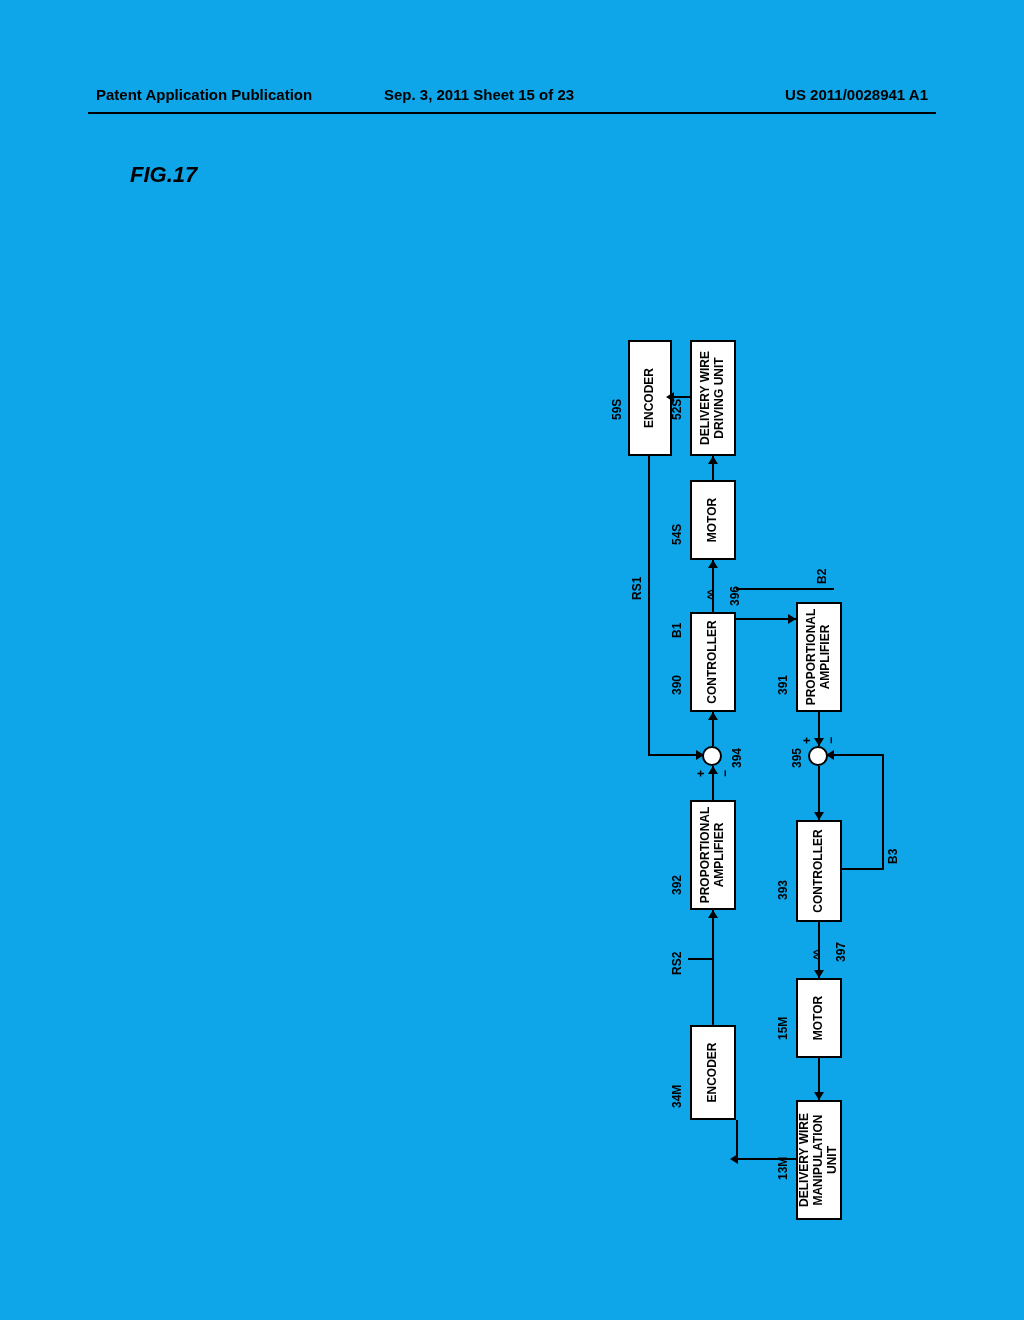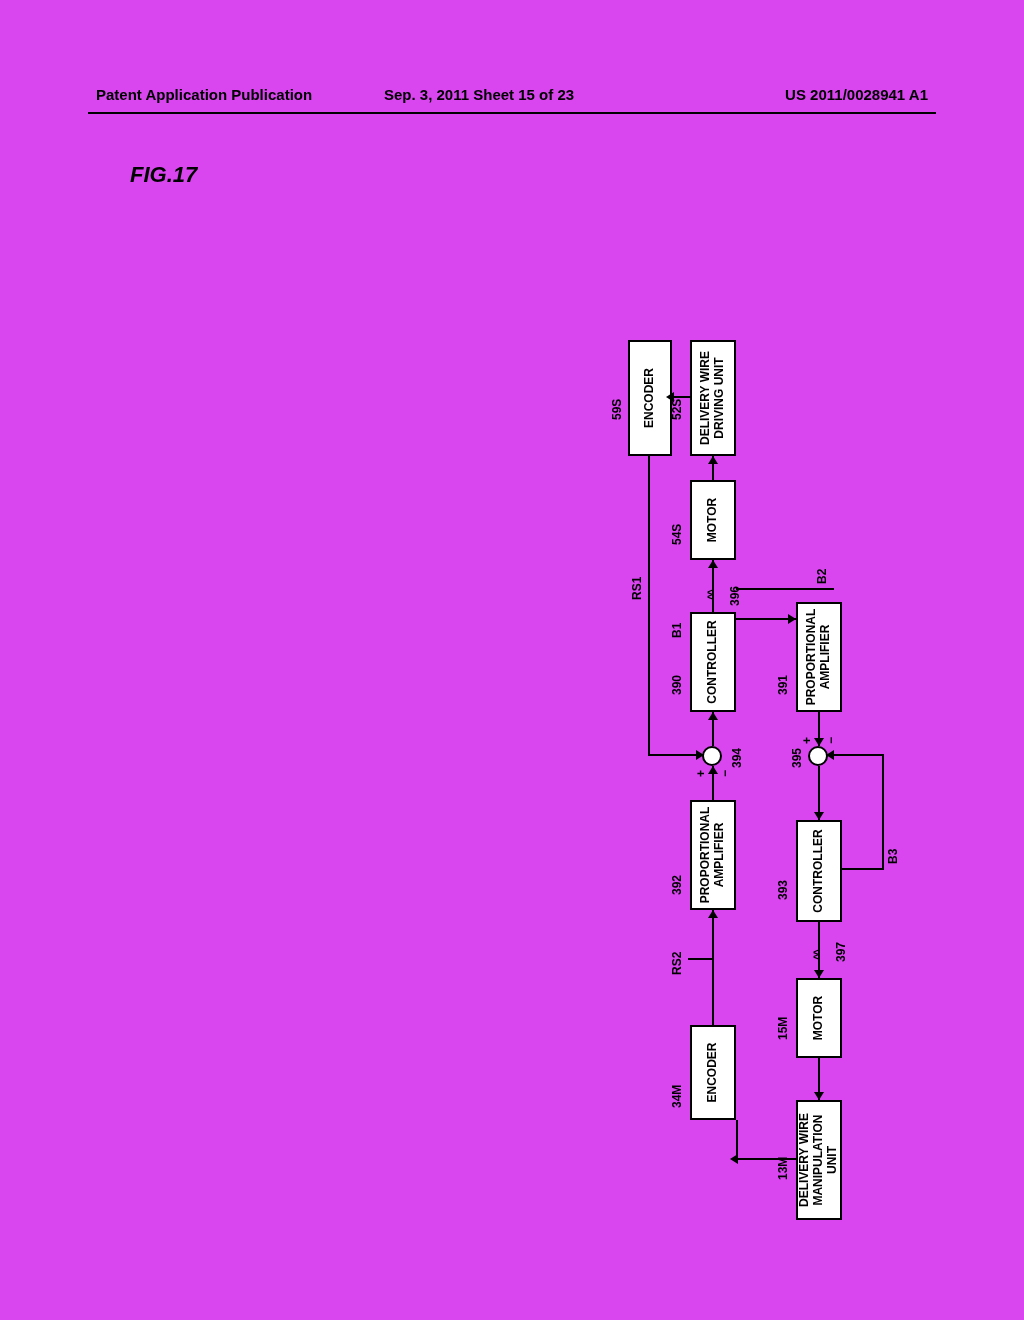--- a/index.html
+++ b/index.html
@@ -6,21 +6,21 @@
     margin: 0;
     padding: 0;
     background: #fff;
     font-family: Arial, Helvetica, sans-serif;
     color: #000;
   }
   .page {
     position: relative;
     width: 1024px;
     height: 1320px;
-    background: #d946ef;
+    background: #0ea5e9;
   }
   .header {
     position: absolute;
     top: 86px;
     left: 0;
     right: 0;
     font-weight: bold;
     font-size: 15px;
   }
   .header .left  { position: absolute; left: 96px; }

